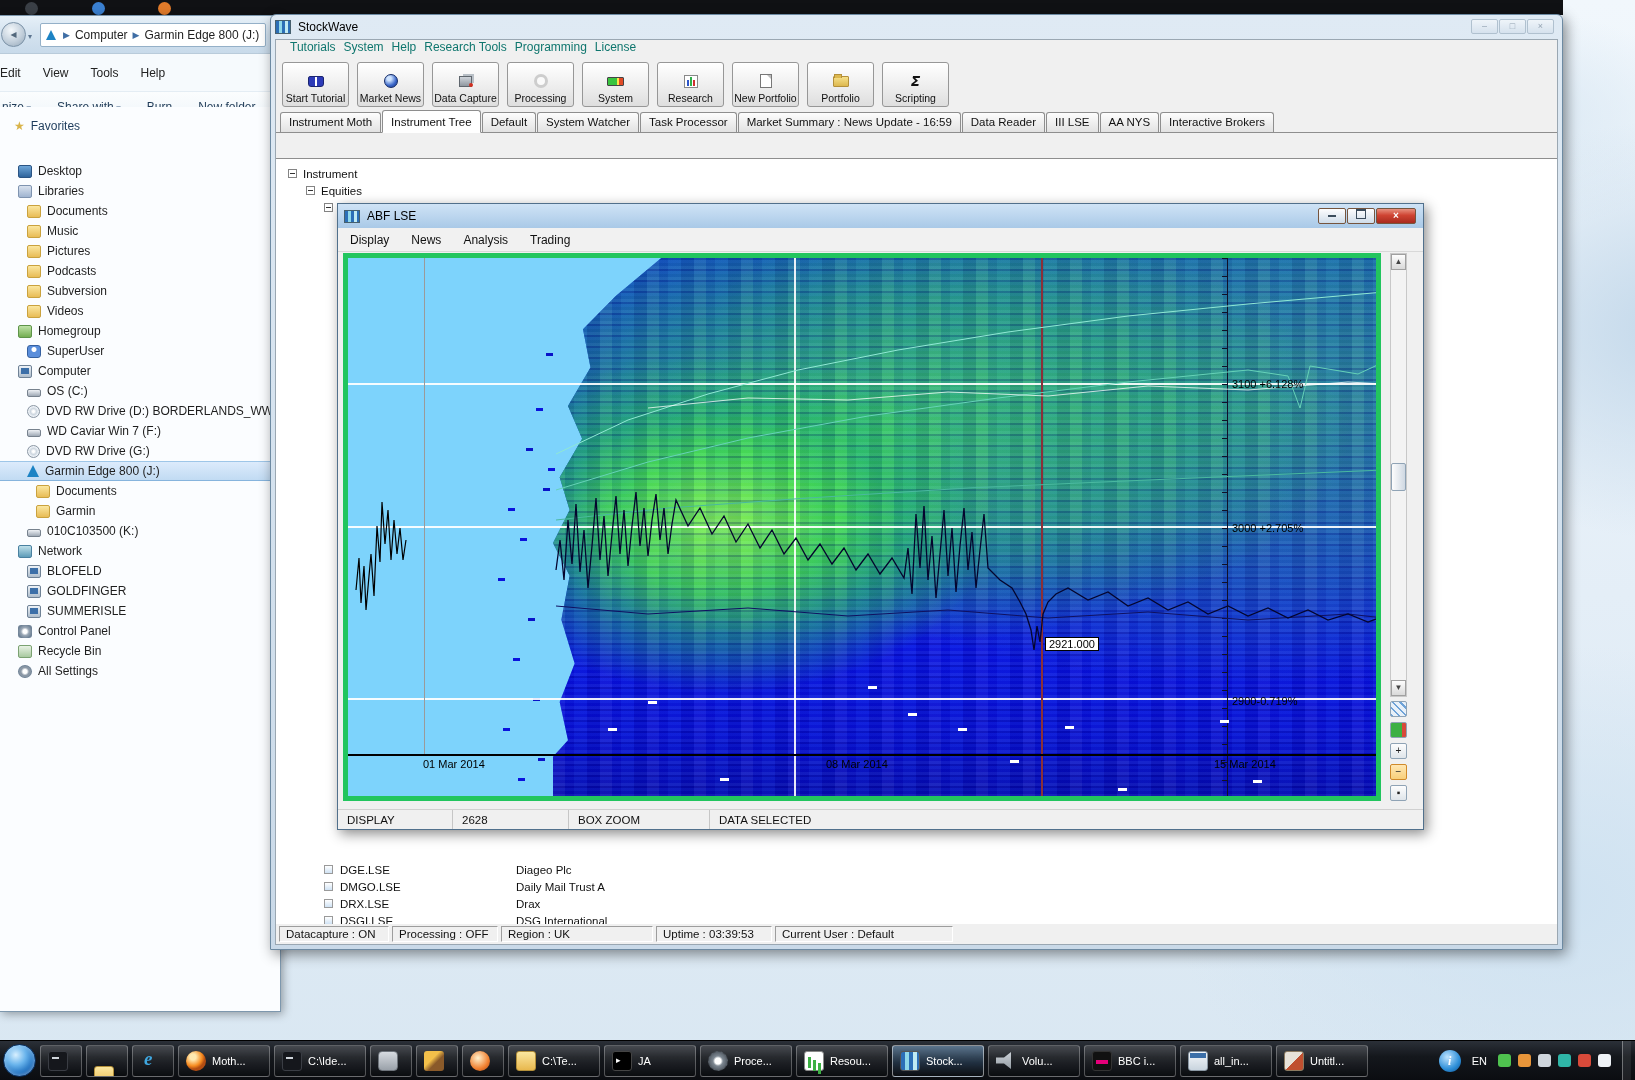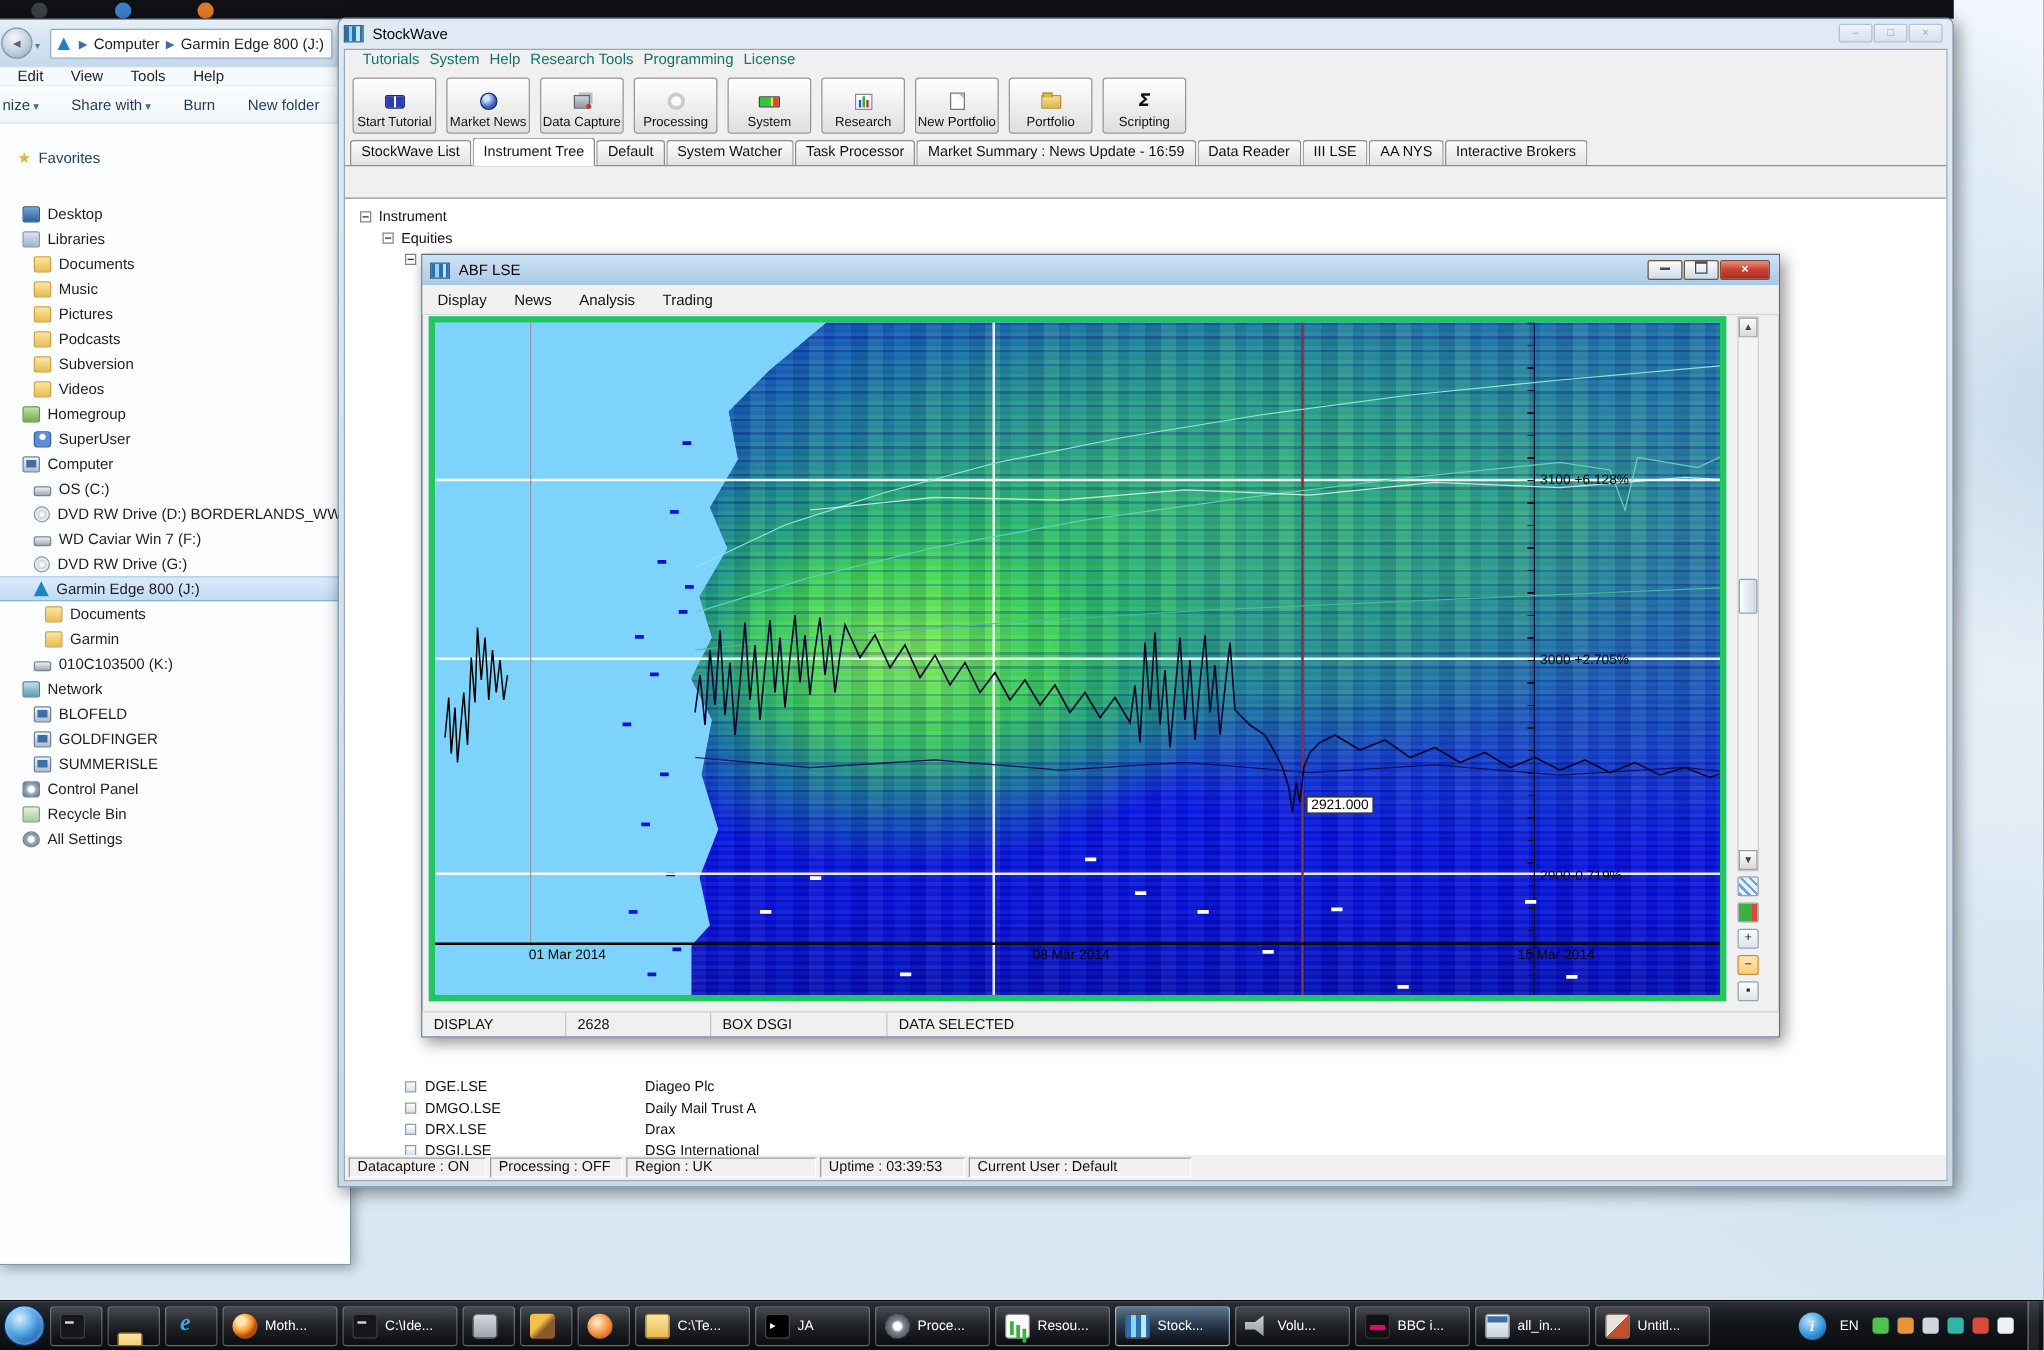--- a/index.html
+++ b/index.html
@@ -18,21 +18,21 @@
  background:#fbfdff;border:1px solid #7d97ad;border-left:none;border-radius:0 6px 0 0;
  box-shadow:2px 2px 10px rgba(0,0,0,.35)}
 .ex-nav{height:38px;background:linear-gradient(180deg,#e6f0f8,#d3e2ef 50%,#c8daea);border-bottom:1px solid #b9cbda;position:relative;border-radius:0 6px 0 0}
 .orb{position:absolute;left:1px;top:6px;width:25px;height:25px;border-radius:50%;
  background:radial-gradient(circle at 40% 32%,#f4f8fb,#c2cfdb 55%,#93a6b8);border:1px solid #7c93a8;color:#5d7astroke;
  color:#53687c;font-size:12px;text-align:center;line-height:23px}
 .orb-dd{position:absolute;left:28px;top:16px;font-size:8px;color:#5d7590}
 .crumbbox{position:absolute;left:40px;top:7px;width:226px;height:24px;background:#fff;border:1px solid #94b0c8;border-radius:2px;display:flex;align-items:center;padding-left:5px;font-size:12px;color:#1e1e1e;overflow:hidden}
 .crumb-sep{color:#3f6ea5;font-size:9px;margin:0 5px}
 .crumb-ico{width:0;height:0;border-left:5px solid transparent;border-right:5px solid transparent;border-bottom:10px solid #1d83c4;margin-right:2px}
-.ex-menu{height:15px;background:#f6fafd;border-bottom:1px solid #e4edf4;display:flex;align-items:center;gap:22px;padding-left:14px;font-size:12px;color:#222}
+.ex-menu{height:38px;background:#f6fafd;border-bottom:1px solid #e4edf4;display:flex;align-items:center;gap:22px;font-size:12px;color:#222}
 .ex-cmd{height:30px;background:linear-gradient(180deg,#fbfdfe,#eef5fa);border-bottom:1px solid #d7e4ee;display:flex;align-items:center;gap:26px;padding-left:2px;font-size:12px;color:#1f3b57}
 .ex-cmd .dd::after{content:" ▾";font-size:9px;color:#49688a}
 .ex-body{position:absolute;top:91px;bottom:56px;left:0;right:0;overflow:hidden;background:#fbfdff}
 .fav-hdr{display:flex;align-items:center;gap:6px;padding:12px 0 4px 14px;font-size:12px;color:#1e3c5c}
 .fav-star{color:#d9b44a;font-size:12px}
 .navgap{height:24px}
 .nav-item{display:flex;align-items:center;height:20px;font-size:12px;color:#1e1e1e;cursor:default;white-space:nowrap}
 .nav-item.i0{padding-left:18px}.nav-item.i1{padding-left:27px}.nav-item.i2{padding-left:36px}
 .nav-item.selected{background:linear-gradient(180deg,#dcebfc,#c1dbf3);border-top:1px solid #9ec6e8;border-bottom:1px solid #86b4dd}
 .nic{width:14px;height:13px;display:inline-block;margin-right:6px;flex:none;position:relative}
@@ -433,21 +433,21 @@
 
           <div class="tbtn">
             <span class="tbi">
               <i class="scripting"></i>
             </span>
             <span>Scripting</span>
           </div>
         </div>
       <div class="sw-tabs">
 
-      <div class="tab"><span>StockWave List</span></div>
+      <div class="tab"><span>Instrument Moth</span></div>
           <div class="tab active"><span>Instrument Tree</span></div>
           <div class="tab"><span>Default</span></div>
           <div class="tab"><span>System Watcher</span></div>
           <div class="tab"><span>Task Processor</span></div>
           <div class="tab"><span>Market Summary : News Update - 16:59</span></div>
           <div class="tab"><span>Data Reader</span></div>
           <div class="tab"><span>III LSE</span></div>
           <div class="tab"><span>AA NYS</span></div>
           <div class="tab"><span>Interactive Brokers</span></div>
         </div>
@@ -575,21 +575,21 @@
       <div class="mbtn zoombox"></div>
       <div class="mbtn greenred"></div>
       <div class="mbtn">+</div>
       <div class="mbtn active">−</div>
       <div class="mbtn">▪</div>
     </div>
 
     <div class="abf-status">
       <div class="abf-seg" style="width:115px">DISPLAY</div>
       <div class="abf-seg" style="width:116px">2628</div>
-      <div class="abf-seg" style="width:141px">BOX DSGI</div>
+      <div class="abf-seg" style="width:141px">BOX ZOOM</div>
       <div class="abf-seg" style="border-right:none;width:200px">DATA SELECTED</div>
     </div>
   </div>
 
   <div class="taskbar">
     <div class="start-orb"></div>
     <div style="display:flex;gap:4px;align-items:center">
 
         <div class="task-btn">
           <span class="ti console-dark"></span>

